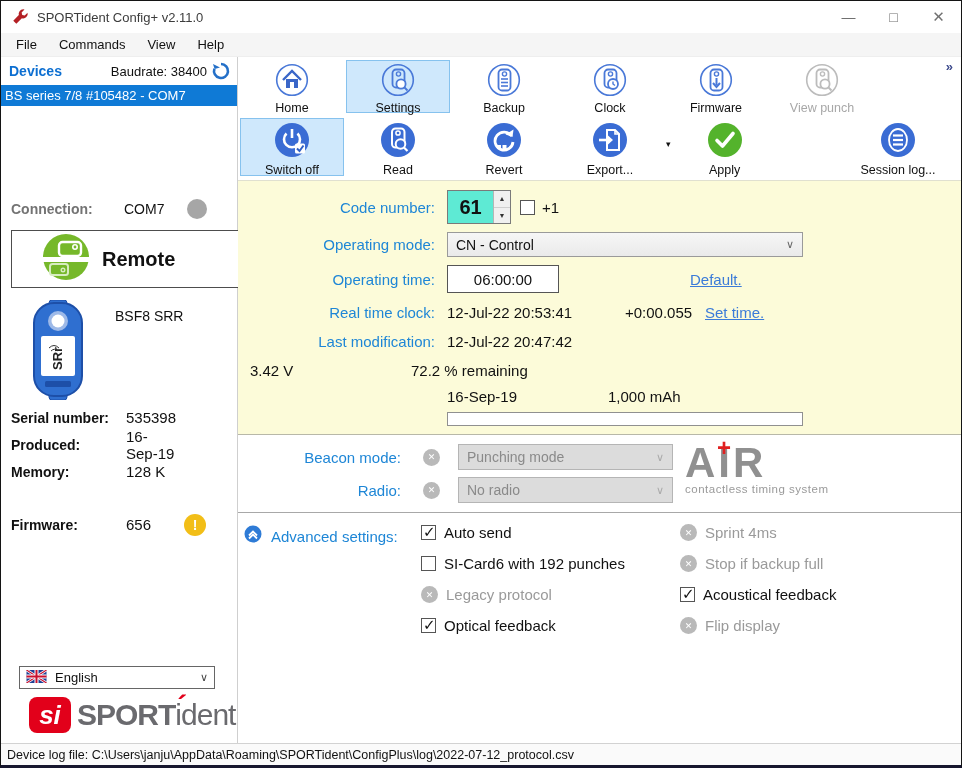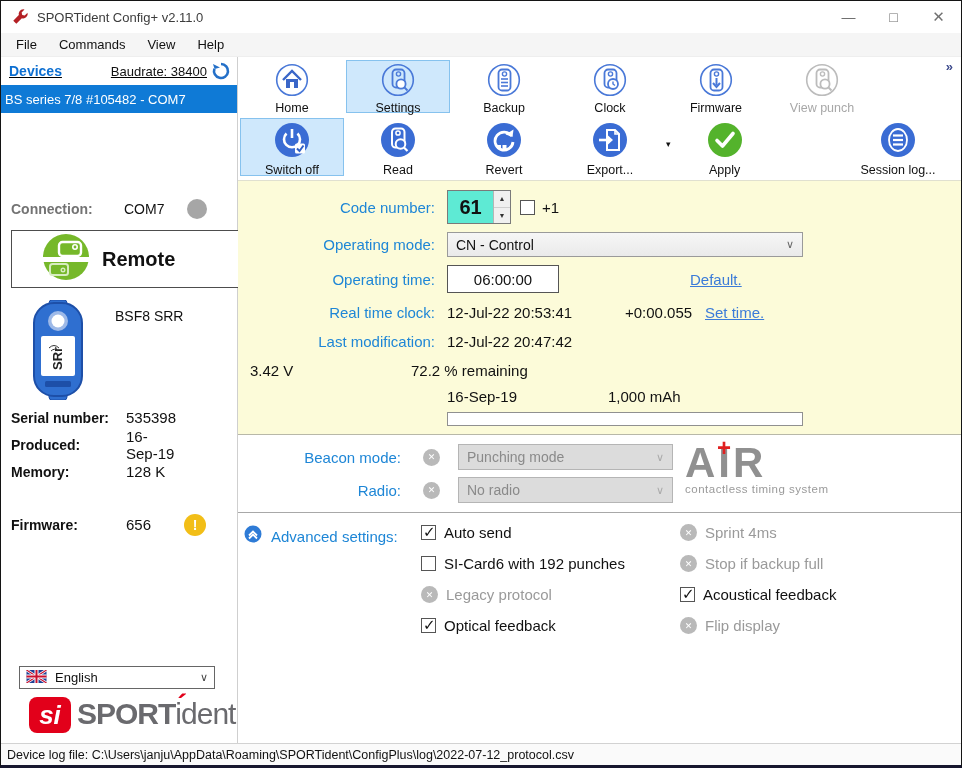--- a/index.html
+++ b/index.html
@@ -18,46 +18,46 @@
   
   .menubar{height:24px;background:#f5f5f5;display:flex;align-items:center;padding-left:4px;flex:0 0 auto;border-bottom:1px solid #eee;}
   .menuitem{font-size:13px;color:#111;padding:0 11px;height:100%;display:flex;align-items:center;}
 
   
   .content{flex:1;display:flex;min-height:0;}
   .sidebar{width:237px;flex:0 0 auto;border-right:1px solid #cfcfcf;display:flex;flex-direction:column;background:#fff;}
   .main{flex:1;display:flex;flex-direction:column;min-width:0;background:#fff;position:relative;}
 
   
-  .dev-header{height:28px;display:flex;align-items:center;padding:0 6px 0 8px;text-decoration:underline;}
+  .dev-header{height:28px;display:flex;align-items:center;padding:0 6px 0 8px;}
   .dev-title{font-size:14px;font-weight:bold;color:#0d6fd1;flex:1;}
   .baud{font-size:13px;color:#111;margin-right:4px;}
   .refresh{width:20px;height:20px;display:flex;}
   .dev-list{height:96px;background:#fff;}
-  .dev-row{height:28px;background:#0f7ad6;color:#fff;font-size:13px;display:flex;align-items:center;padding-left:4px;white-space:nowrap;text-align:right;}
+  .dev-row{height:21px;background:#0f7ad6;color:#fff;font-size:13px;display:flex;align-items:center;padding-left:4px;white-space:nowrap;text-align:right;}
   .conn-row{margin-top:15px;height:26px;display:flex;align-items:center;padding:0 10px;}
   .conn-label{font-size:14px;font-weight:bold;color:#737373;width:113px;}
   .conn-value{font-size:14px;color:#111;flex:1;}
   .conn-dot{width:20px;height:20px;border-radius:50%;background:#a6a6a6;margin-right:20px;}
   .remote-btn{margin:8px 0 0 10px;width:232px;height:58px;border:1px solid #4d4d4d;background:#fff;display:flex;align-items:center;}
   .remote-ico{margin-left:30px;}
   .remote-label{font-size:20px;font-weight:bold;color:#111;margin-left:12px;}
   .device-block{margin-top:12px;display:flex;padding-left:28px;height:104px;}
   .device-name{font-size:14px;color:#111;margin:8px 0 0 28px;}
   .detail-row{display:flex;padding:0 10px;height:27px;align-items:center;}
   .detail-row.gap{margin-top:26px;}
   .detail-label{width:115px;font-size:14px;font-weight:bold;color:#111;}
   .detail-value{font-size:15px;color:#111;width:50px;}
   .warn{width:22px;height:22px;border-radius:50%;background:#f2be17;display:flex;align-items:center;justify-content:center;margin-left:8px;}
   .warn::after{content:"!";color:#fff;font-weight:bold;font-size:14px;}
   .side-spacer{flex:1;}
   .lang-select{margin:0 0 8px 18px;width:196px;height:23px;border:1px solid #666;background:#fff;display:flex;align-items:center;padding:0 6px;}
   .lang-label{font-size:13px;color:#111;margin-left:8px;flex:1;}
   .lang-chev{color:#444;font-size:11px;}
-  .silogo{display:flex;align-items:flex-start;margin:0 0 10px 28px;}
+  .silogo{display:flex;align-items:center;margin:0 0 10px 28px;}
   .simark{width:42px;height:36px;border-radius:8px;background:#e2001a;color:#fff;display:flex;align-items:center;justify-content:center;font-size:26px;font-weight:bold;font-style:italic;}
   .siword{margin-left:6px;font-size:30px;color:#6a6a6e;letter-spacing:-1px;}
   .siword b{font-weight:bold;}
   .siword .id{position:relative;}
   .siword .id::before{content:"´";color:#e2001a;position:absolute;left:2px;top:-9px;font-weight:bold;}
 
   
   .toolbar1{height:58px;display:flex;padding:3px 0 0 2px;gap:2px;position:relative;flex:0 0 auto;}
   .toolbar2{height:65px;display:flex;padding:3px 0 0 2px;gap:2px;flex:0 0 auto;}
   .tbtn{width:104px;display:flex;flex-direction:column;align-items:center;justify-content:space-between;padding:2px 0 3px;border:1px solid transparent;}

